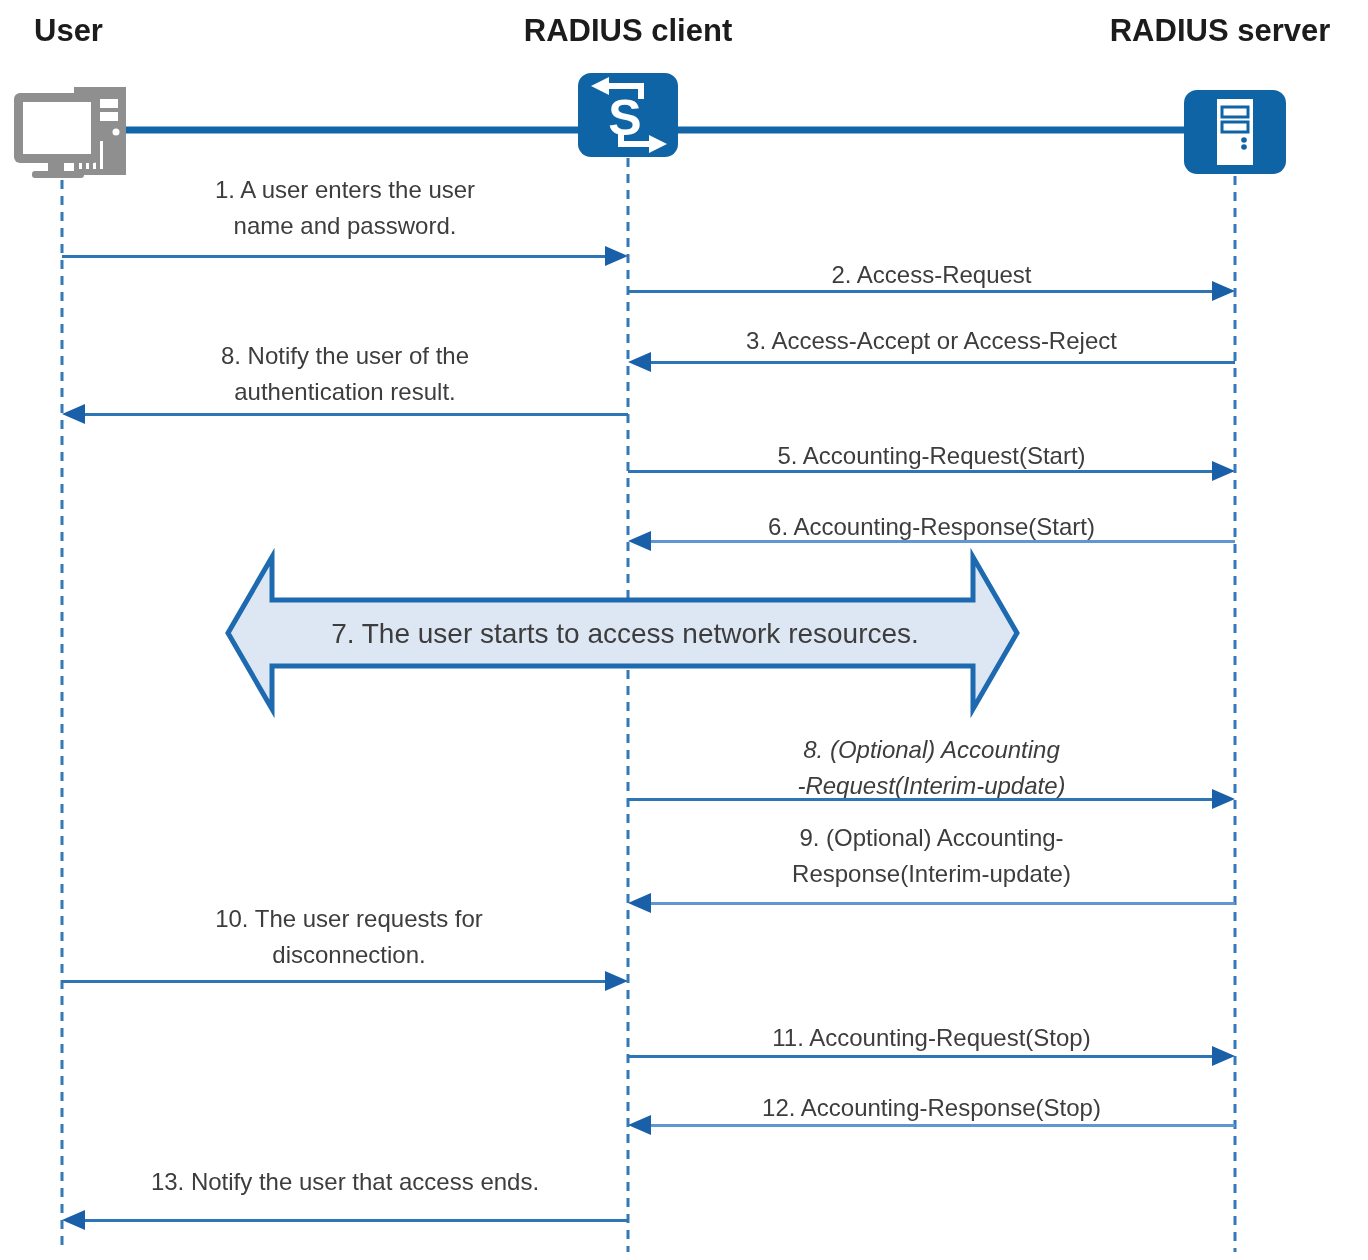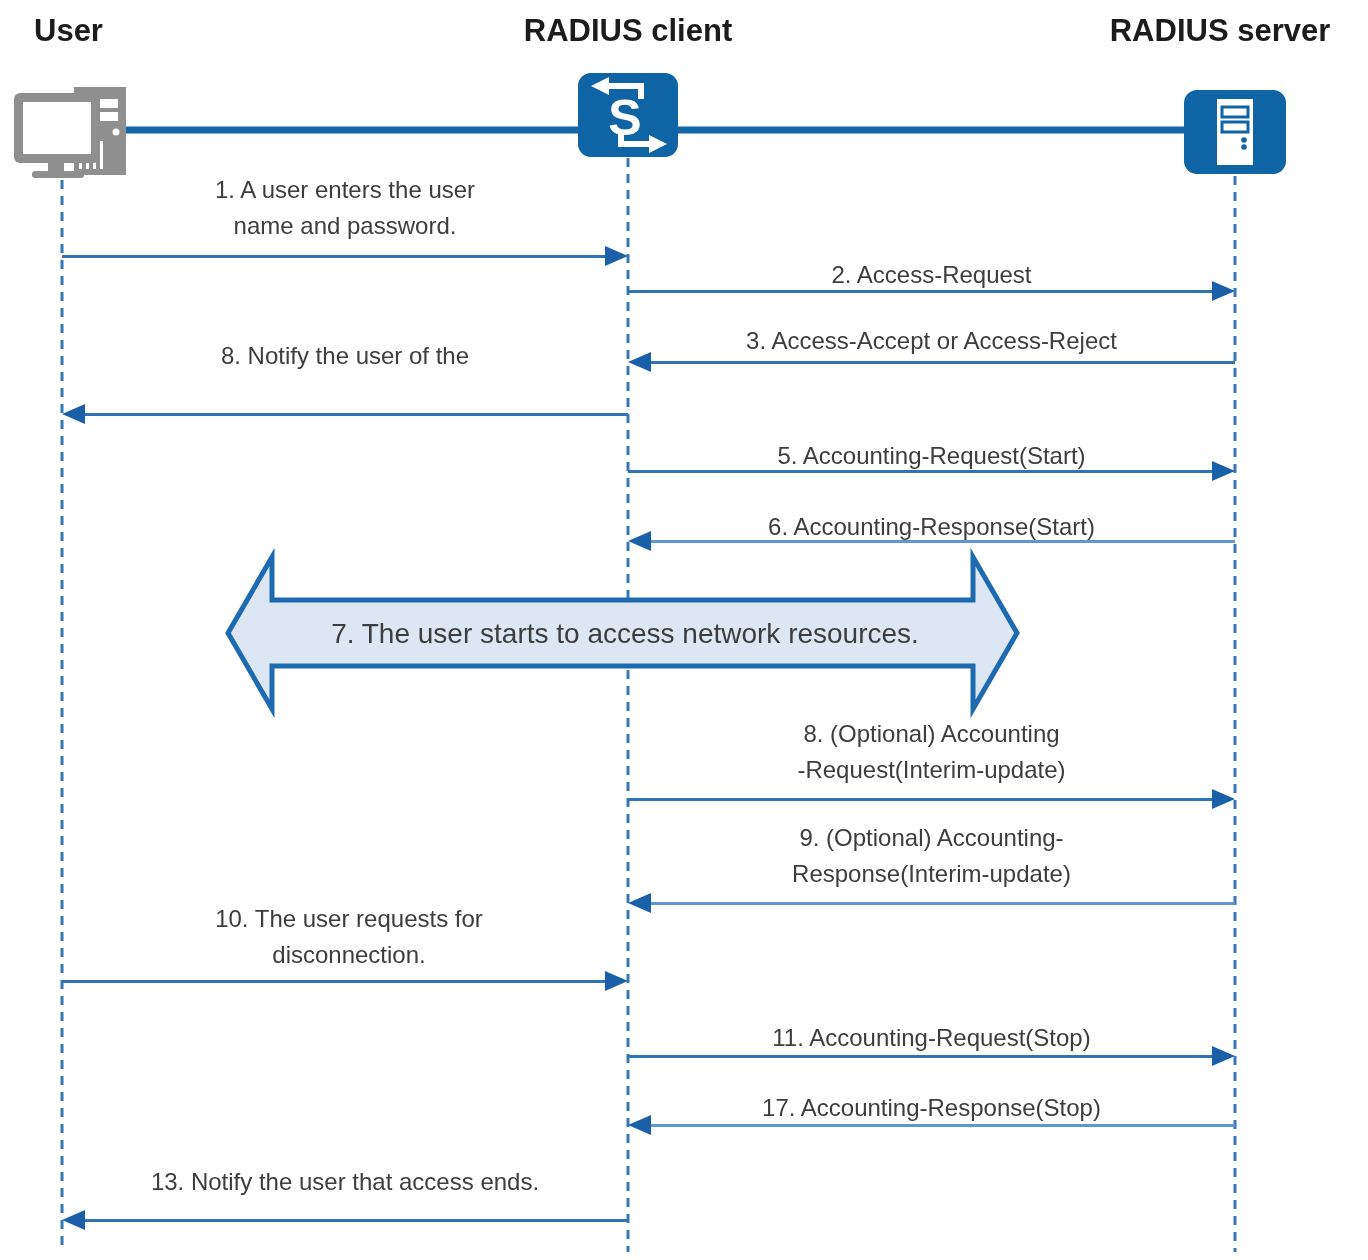--- a/index.html
+++ b/index.html
@@ -95,34 +95,35 @@
       </div>
       <div class="msg-line" style="background: rgb(46, 117, 182); top: 290px; left: 628px; width: 589px;"></div>
       <div class="msg-head" style="top: 281px; border-top: 10px solid transparent; border-bottom: 10px solid transparent; left: 1212px; border-left: 23px solid rgb(26, 96, 168);"></div>
       <div class="msg-label" style="left: 628px; width: 607px; top: 323px;">
         <div>3. Access-Accept or Access-Reject</div>
       </div>
       <div class="msg-line" style="background: rgb(46, 117, 182); top: 361px; left: 646px; width: 589px;"></div>
       <div class="msg-head" style="top: 352px; border-top: 10px solid transparent; border-bottom: 10px solid transparent; left: 628px; border-right: 23px solid rgb(26, 96, 168);"></div>
       <div class="msg-label" style="left: 62px; width: 566px; top: 338px;">
         <div>8. Notify the user of the</div>
+        <div>authentication result.</div>
       </div>
       <div class="msg-line" style="background: rgb(46, 117, 182); top: 413px; left: 80px; width: 548px;"></div>
       <div class="msg-head" style="top: 404px; border-top: 10px solid transparent; border-bottom: 10px solid transparent; left: 62px; border-right: 23px solid rgb(26, 96, 168);"></div>
       <div class="msg-label" style="left: 628px; width: 607px; top: 438px;">
         <div>5. Accounting-Request(Start)</div>
       </div>
       <div class="msg-line" style="background: rgb(46, 117, 182); top: 470px; left: 628px; width: 589px;"></div>
       <div class="msg-head" style="top: 461px; border-top: 10px solid transparent; border-bottom: 10px solid transparent; left: 1212px; border-left: 23px solid rgb(26, 96, 168);"></div>
       <div class="msg-label" style="left: 628px; width: 607px; top: 509px;">
         <div>6. Accounting-Response(Start)</div>
       </div>
       <div class="msg-line" style="background: rgb(95, 151, 208); top: 540px; left: 646px; width: 589px;"></div>
       <div class="msg-head" style="top: 531px; border-top: 10px solid transparent; border-bottom: 10px solid transparent; left: 628px; border-right: 23px solid rgb(26, 96, 168);"></div>
-      <div class="msg-label" style="left: 628px; width: 607px; top: 716px;">
+      <div class="msg-label" style="left: 628px; width: 607px; top: 732px; font-style: italic;">
         <div>8. (Optional) Accounting</div>
         <div>-Request(Interim-update)</div>
       </div>
       <div class="msg-line" style="background: rgb(46, 117, 182); top: 798px; left: 628px; width: 589px;"></div>
       <div class="msg-head" style="top: 789px; border-top: 10px solid transparent; border-bottom: 10px solid transparent; left: 1212px; border-left: 23px solid rgb(26, 96, 168);"></div>
       <div class="msg-label" style="left: 628px; width: 607px; top: 820px;">
         <div>9. (Optional) Accounting-</div>
         <div>Response(Interim-update)</div>
       </div>
       <div class="msg-line" style="background: rgb(95, 151, 208); top: 902px; left: 646px; width: 589px;"></div>
@@ -132,21 +133,21 @@
         <div>disconnection.</div>
       </div>
       <div class="msg-line" style="background: rgb(46, 117, 182); top: 980px; left: 62px; width: 548px;"></div>
       <div class="msg-head" style="top: 971px; border-top: 10px solid transparent; border-bottom: 10px solid transparent; left: 605px; border-left: 23px solid rgb(26, 96, 168);"></div>
       <div class="msg-label" style="left: 628px; width: 607px; top: 1020px;">
         <div>11. Accounting-Request(Stop)</div>
       </div>
       <div class="msg-line" style="background: rgb(46, 117, 182); top: 1055px; left: 628px; width: 589px;"></div>
       <div class="msg-head" style="top: 1046px; border-top: 10px solid transparent; border-bottom: 10px solid transparent; left: 1212px; border-left: 23px solid rgb(26, 96, 168);"></div>
       <div class="msg-label" style="left: 628px; width: 607px; top: 1090px;">
-        <div>17. Accounting-Response(Stop)</div>
+        <div>12. Accounting-Response(Stop)</div>
       </div>
       <div class="msg-line" style="background: rgb(95, 151, 208); top: 1124px; left: 646px; width: 589px;"></div>
       <div class="msg-head" style="top: 1115px; border-top: 10px solid transparent; border-bottom: 10px solid transparent; left: 628px; border-right: 23px solid rgb(26, 96, 168);"></div>
       <div class="msg-label" style="left: 62px; width: 566px; top: 1164px;">
         <div>13. Notify the user that access ends.</div>
       </div>
       <div class="msg-line" style="background: rgb(46, 117, 182); top: 1219px; left: 80px; width: 548px;"></div>
       <div class="msg-head" style="top: 1210px; border-top: 10px solid transparent; border-bottom: 10px solid transparent; left: 62px; border-right: 23px solid rgb(26, 96, 168);"></div>
     </div>
 </div>

